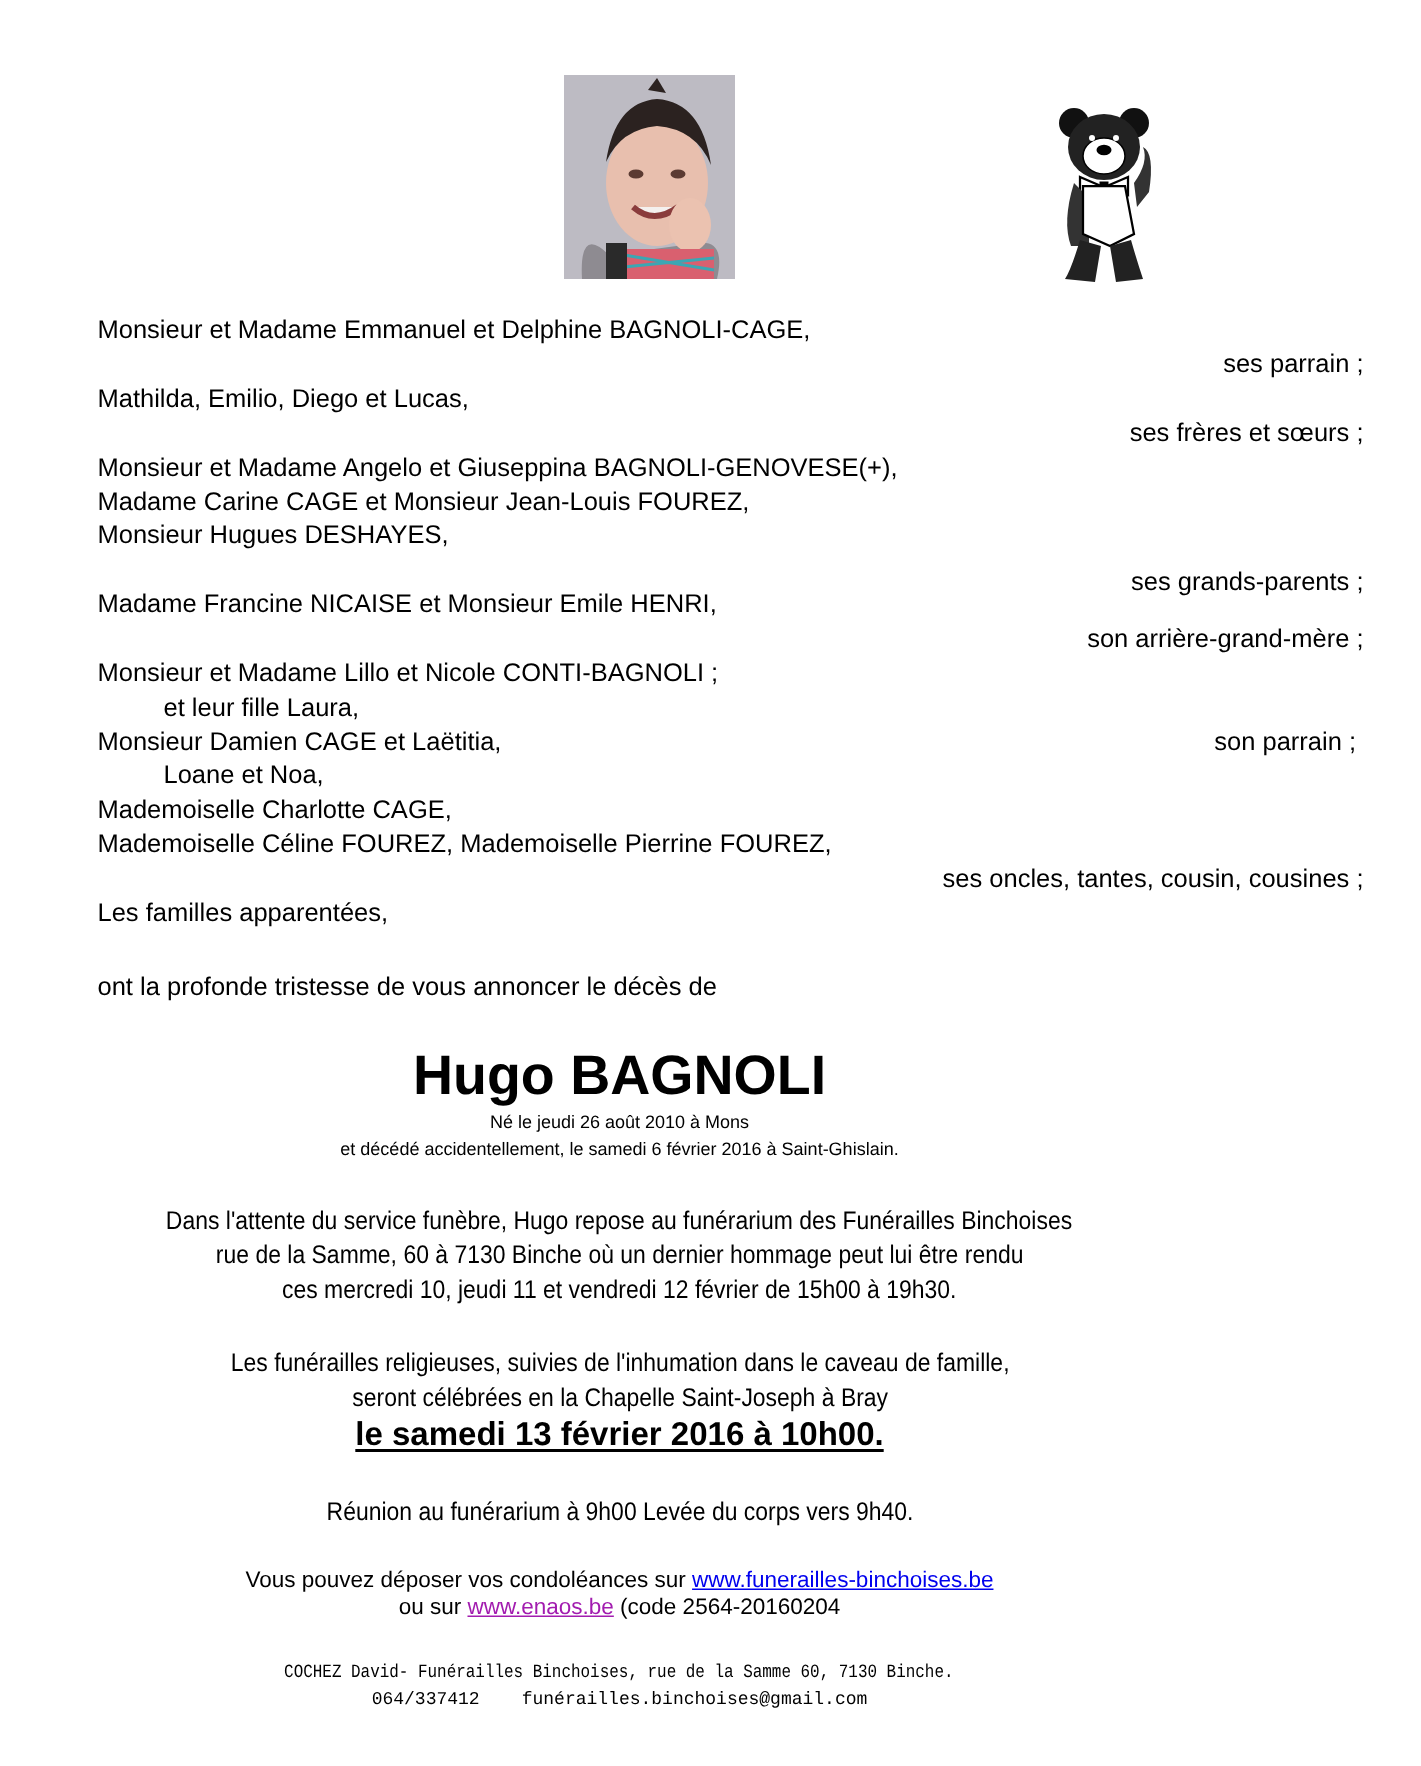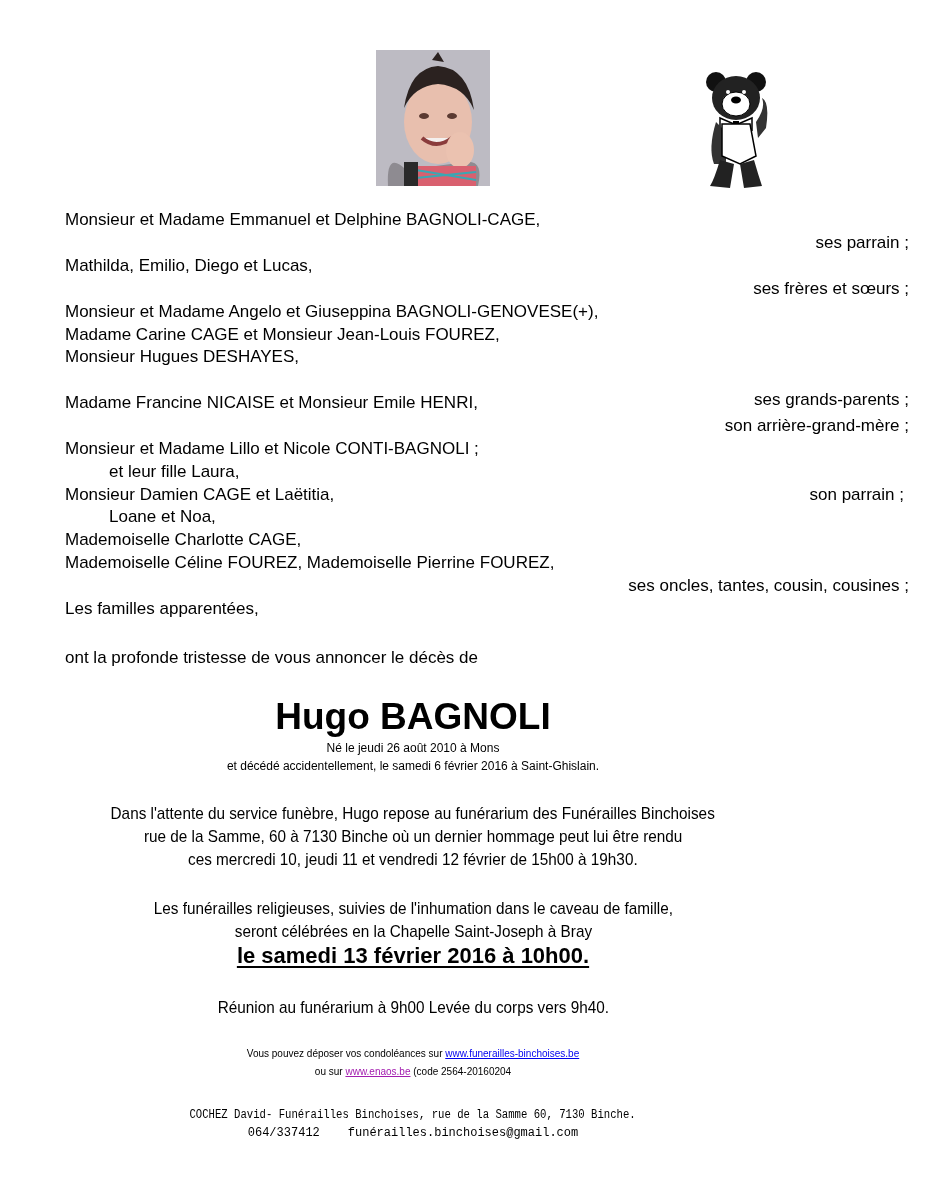--- a/index.html
+++ b/index.html
@@ -11,21 +11,21 @@
   .l { left: 65px; }
   .l.indent { left: 109px; }
   .r { right: 38px; text-align: right; }
   .center { left: 0; width: 826px; text-align: center; white-space: nowrap; position: absolute; }
   .title { font-size: 37px; font-weight: bold; line-height: 40px; top: 697px; }
   .born { font-size: 12px; line-height: 18px; }
   .bold-cond { font-weight: normal; font-size: 17px; line-height: 22px; }
   .bold-cond span { display: inline-block; transform: scaleX(0.9); transform-origin: center; }
   .date-line { font-size: 22px; font-weight: bold; line-height: 26px; }
   .date-line span { text-decoration: underline; text-decoration-thickness: 2px; text-underline-offset: 3px; }
-  .cond { font-size: 10px; line-height: 18px; text-align: center; }
+  .cond { font-size: 15px; line-height: 18px; text-align: center; }
   .cond a { color: #0000ee; text-decoration: underline; }
   .cond .plainlink { color: #a21caf; text-decoration: underline; }
   .footer { font-size: 12.5px; line-height: 17px; font-family: Liberation Mono, monospace; text-align: center; }
   .footer span { display: inline-block; transform: scaleX(0.85); transform-origin: center; }
 </style>
 </head>
 <body>
 
 <div class="abs photo">
   <svg width="114" height="136" viewBox="0 0 114 136">
@@ -65,21 +65,21 @@
 </div>
 
 <div>
   <div class="line l" style="top:210px">Monsieur et Madame Emmanuel et Delphine BAGNOLI-CAGE,</div>
   <div class="line r" style="top:233px">ses parrain ;</div>
   <div class="line l" style="top:256px">Mathilda, Emilio, Diego et Lucas,</div>
   <div class="line r" style="top:279px">ses frères et sœurs ;</div>
   <div class="line l" style="top:302px">Monsieur et Madame Angelo et Giuseppina BAGNOLI-GENOVESE(+),</div>
   <div class="line l" style="top:325px">Madame Carine CAGE et Monsieur Jean-Louis FOUREZ,</div>
   <div class="line l" style="top:347px">Monsieur Hugues DESHAYES,</div>
-  <div class="line r" style="top:390px">ses grands-parents ;</div>
+  <div class="line r" style="top:378px">ses grands-parents ;</div>
   <div class="line l" style="top:393px">Madame Francine NICAISE et Monsieur Emile HENRI,</div>
   <div class="line r" style="top:416px">son arrière-grand-mère ;</div>
   <div class="line l" style="top:439px">Monsieur et Madame Lillo et Nicole CONTI-BAGNOLI ;</div>
   <div class="line l indent" style="top:462px">et leur fille Laura,</div>
   <div class="line l" style="top:485px">Monsieur Damien CAGE et Laëtitia,</div>
   <div class="line r" style="top:485px; right:43px">son parrain ;</div>
   <div class="line l indent" style="top:507px">Loane et Noa,</div>
   <div class="line l" style="top:530px">Mademoiselle Charlotte CAGE,</div>
   <div class="line l" style="top:553px">Mademoiselle Céline FOUREZ, Mademoiselle Pierrine FOUREZ,</div>
   <div class="line r" style="top:576px">ses oncles, tantes, cousin, cousines ;</div>

